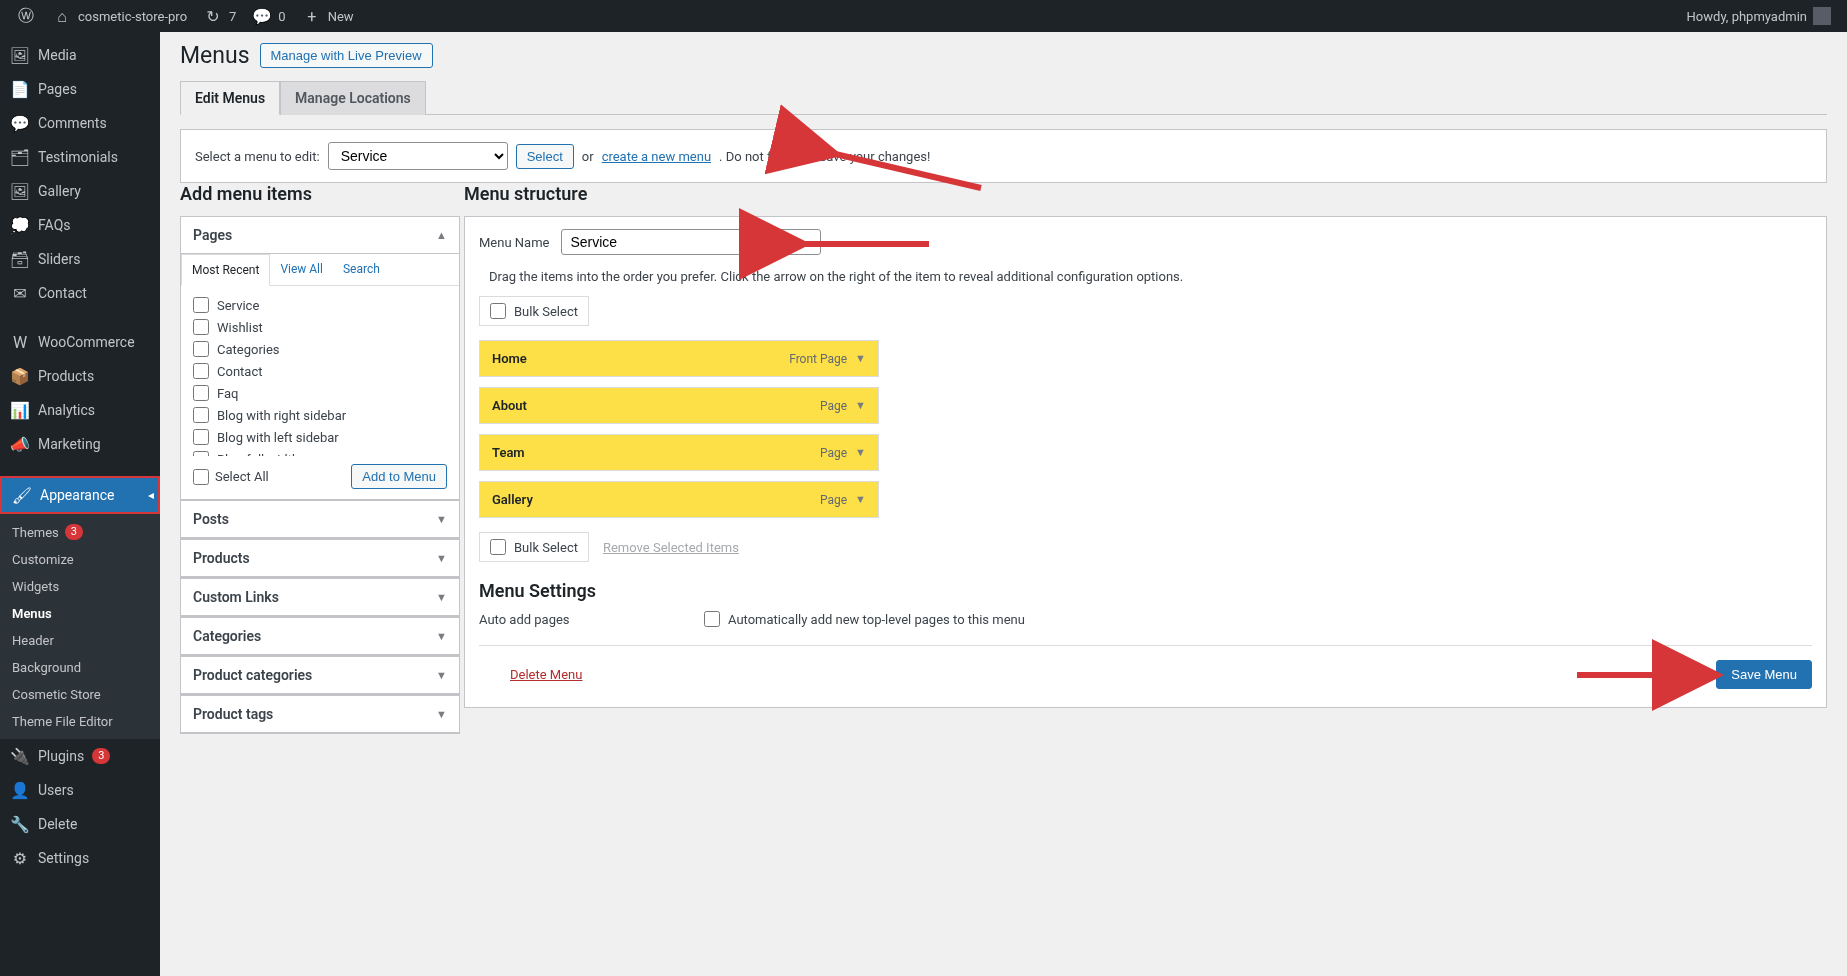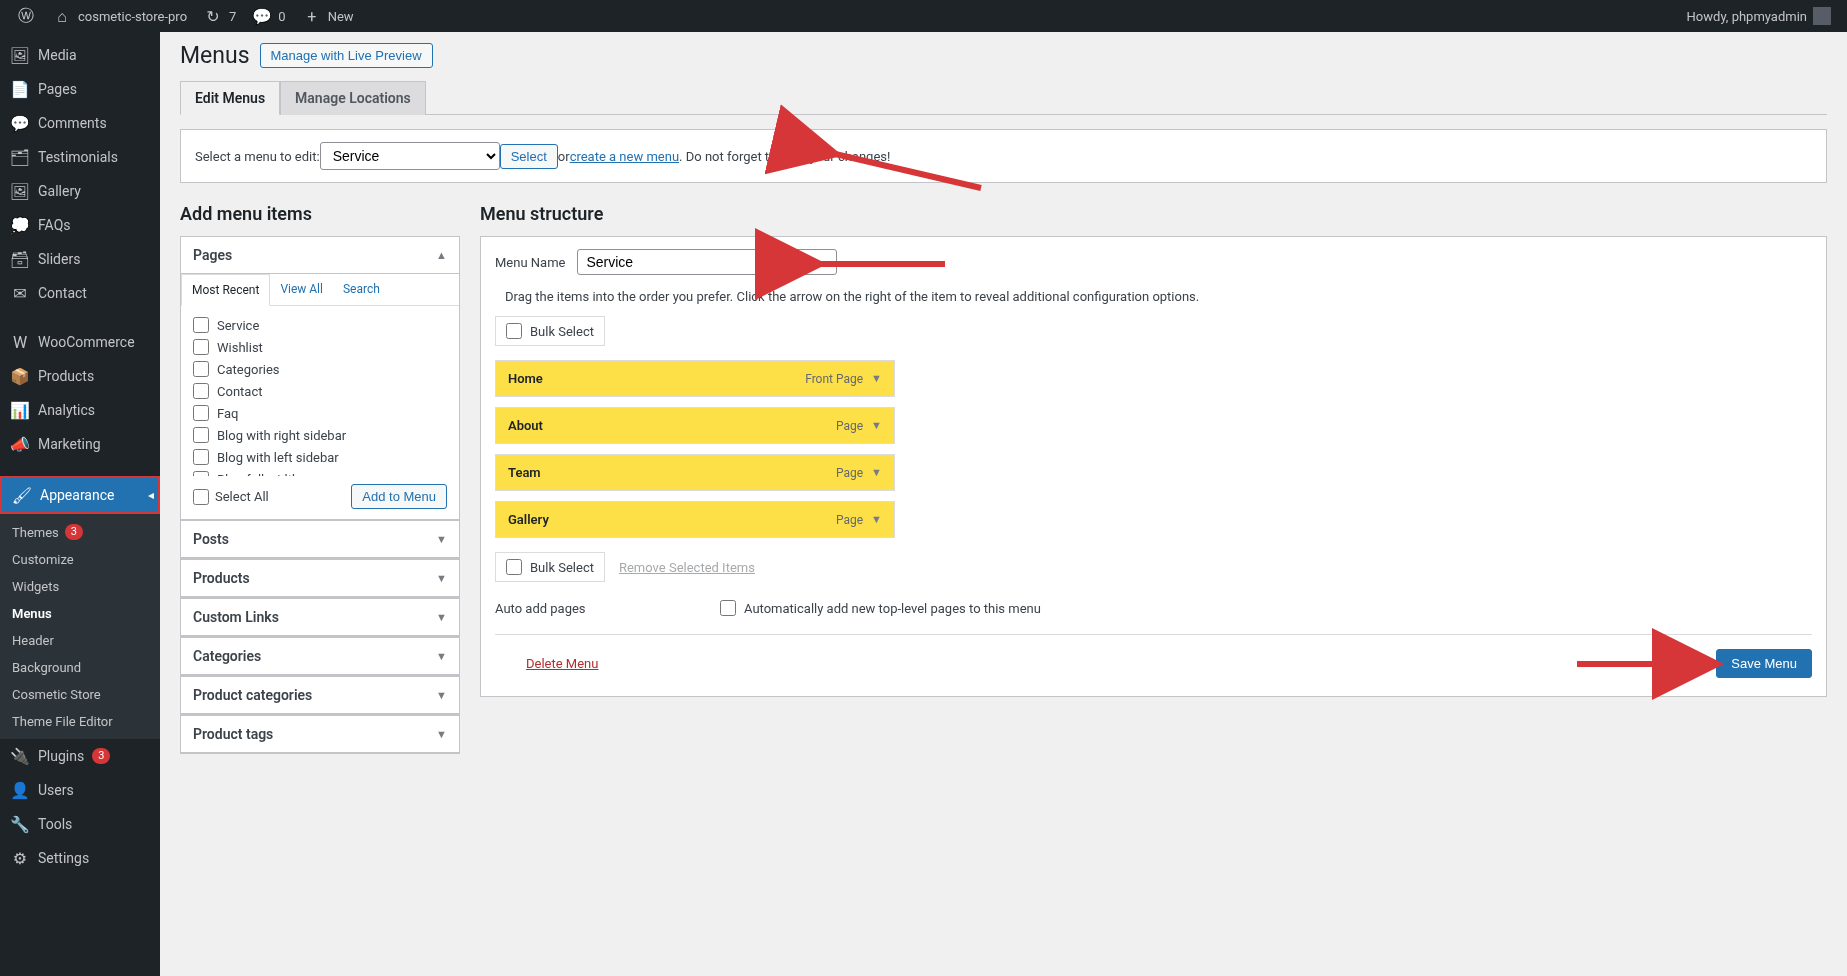--- a/index.html
+++ b/index.html
@@ -20,24 +20,24 @@
 .badge { background: #d63638; color: #fff; border-radius: 9px; font-size: 11px; padding: 0 6px; line-height: 16px; min-width: 16px; text-align: center; display: inline-block; }
 .icon { width: 20px; height: 20px; display: inline-flex; align-items: center; justify-content: center; flex-shrink: 0; font-size: 16px; }
 .main { flex: 1; padding: 10px 20px 40px 20px; }
 .page-head { display: flex; align-items: center; gap: 10px; margin-bottom: 12px; }
 .page-title { font-size: 23px; font-weight: 400; color: #1d2327; }
 .btn-outline { border: 1px solid #2271b1; color: #2271b1; background: #f6f7f7; padding: 4px 10px; font-size: 13px; cursor: pointer; border-radius: 3px; }
 .btn-primary { background: #2271b1; color: #fff; border: 1px solid #2271b1; padding: 6px 14px; font-size: 13px; cursor: pointer; border-radius: 3px; }
 .tabs { border-bottom: 1px solid #c3c4c7; display: flex; margin-bottom: 14px; }
 .tab { padding: 8px 14px; border: 1px solid #c3c4c7; border-bottom: none; background: #dcdcde; margin-right: 0; margin-bottom: -1px; font-size: 14px; font-weight: 600; cursor: pointer; color: #50575e; }
 .tab.active { background: #f0f0f1; border-bottom: 1px solid #f0f0f1; color: #1d2327; }
-.select-bar { background: #fff; border: 1px solid #c3c4c7; padding: 12px 14px; margin-bottom: 20px; font-size: 13px; display: flex; align-items: center; gap: 0; position: relative; }
+.select-bar { background: #fff; border: 1px solid #c3c4c7; padding: 12px 14px; font-size: 13px; display: flex; align-items: center; gap: 8px; position: relative; }
 .select-bar select { font-size: 14px; padding: 4px 28px 4px 8px; border: 1px solid #8c8f94; border-radius: 3px; min-width: 180px; background: #fff; }
 .link { color: #2271b1; text-decoration: underline; cursor: pointer; }
-.columns { display: flex; gap: 20px; align-items: flex-start; }
+.columns { display: flex; gap: 4px; align-items: flex-start; }
 .col-left { width: 280px; flex-shrink: 0; }
 .col-right { flex: 1; }
 .section-heading { font-size: 18px; font-weight: 600; color: #1d2327; margin-bottom: 12px; }
 .metabox { border: 1px solid #c3c4c7; background: #fff; margin-bottom: 0; }
 .metabox-head { padding: 10px 12px; font-weight: 600; font-size: 14px; border-bottom: 1px solid #c3c4c7; display: flex; justify-content: space-between; align-items: center; cursor: pointer; background: #fff; }
 .metabox-body { padding: 0 0 10px 0; }
 .inner-tabs { display: flex; border-bottom: 1px solid #dcdcde; }
 .inner-tab { padding: 8px 10px; font-size: 12px; cursor: pointer; color: #2271b1; }
 .inner-tab.active { border: 1px solid #dcdcde; border-bottom: 1px solid #fff; margin-bottom: -1px; color: #1d2327; font-weight: 400; }
 .check-list { max-height: 170px; overflow-y: scroll; padding: 8px 12px; }
@@ -186,21 +186,21 @@
         <span class="icon">🔌</span>
         <span>Plugins</span>
         <span class="badge">3</span>
       </div>
       <div class="sidebar-item">
         <span class="icon">👤</span>
         <span>Users</span>
       </div>
       <div class="sidebar-item">
         <span class="icon">🔧</span>
-        <span>Tools</span>
+        <span>Delete</span>
       </div>
       <div class="sidebar-item">
         <span class="icon">⚙</span>
         <span>Settings</span>
       </div>
     </div>
 
   <div class="main">
     <div class="page-head">
       <h1 class="page-title">Menus</h1>
@@ -377,20 +377,21 @@
               </div>
             </div>
           <div class="bottom-bulk">
             <div class="bulk-row" style="margin-bottom:0;">
               <input type="checkbox" style="">
               <span>Bulk Select</span>
             </div>
             <span class="link-muted">Remove Selected Items</span>
           </div>
 
+          <div class="settings-head">Menu Settings</div>
           <div class="settings-row">
             <div class="settings-label">Auto add pages</div>
             <div class="settings-val">
               <input type="checkbox" style="">
               <span>Automatically add new top-level pages to this menu</span>
             </div>
           </div>
 
           <div class="footer-row">
             <span class="delete-link">Delete Menu</span>

